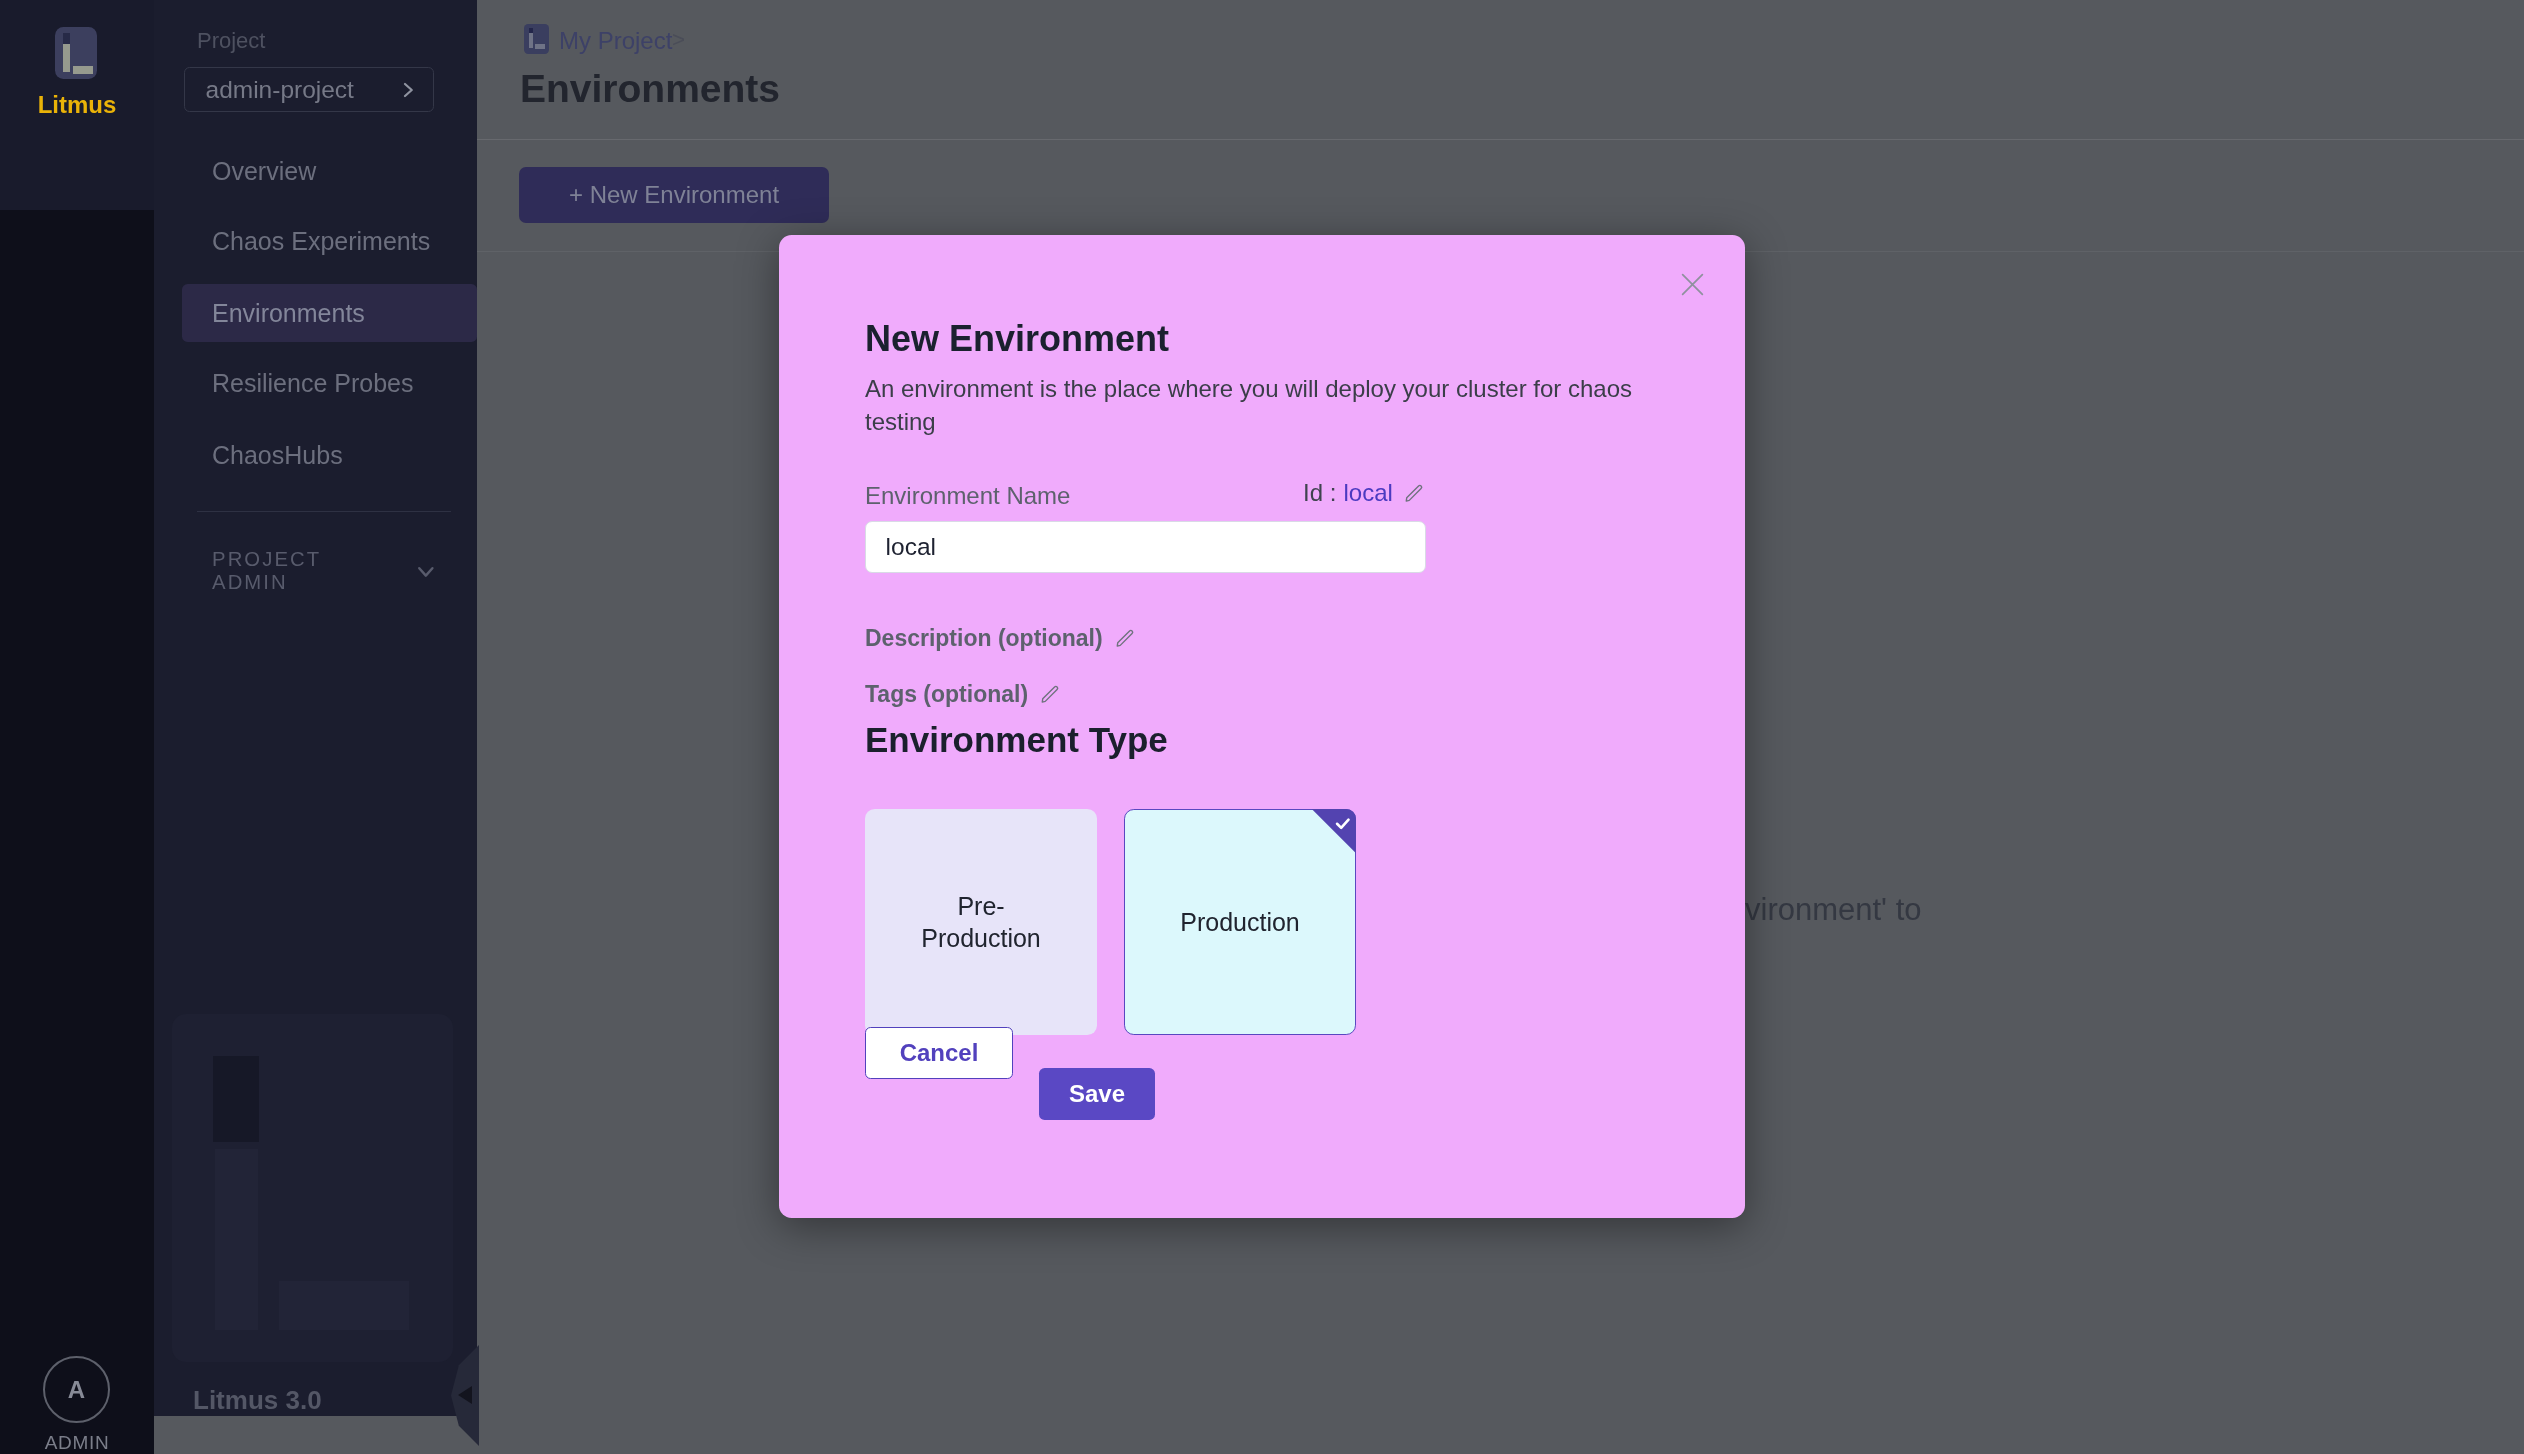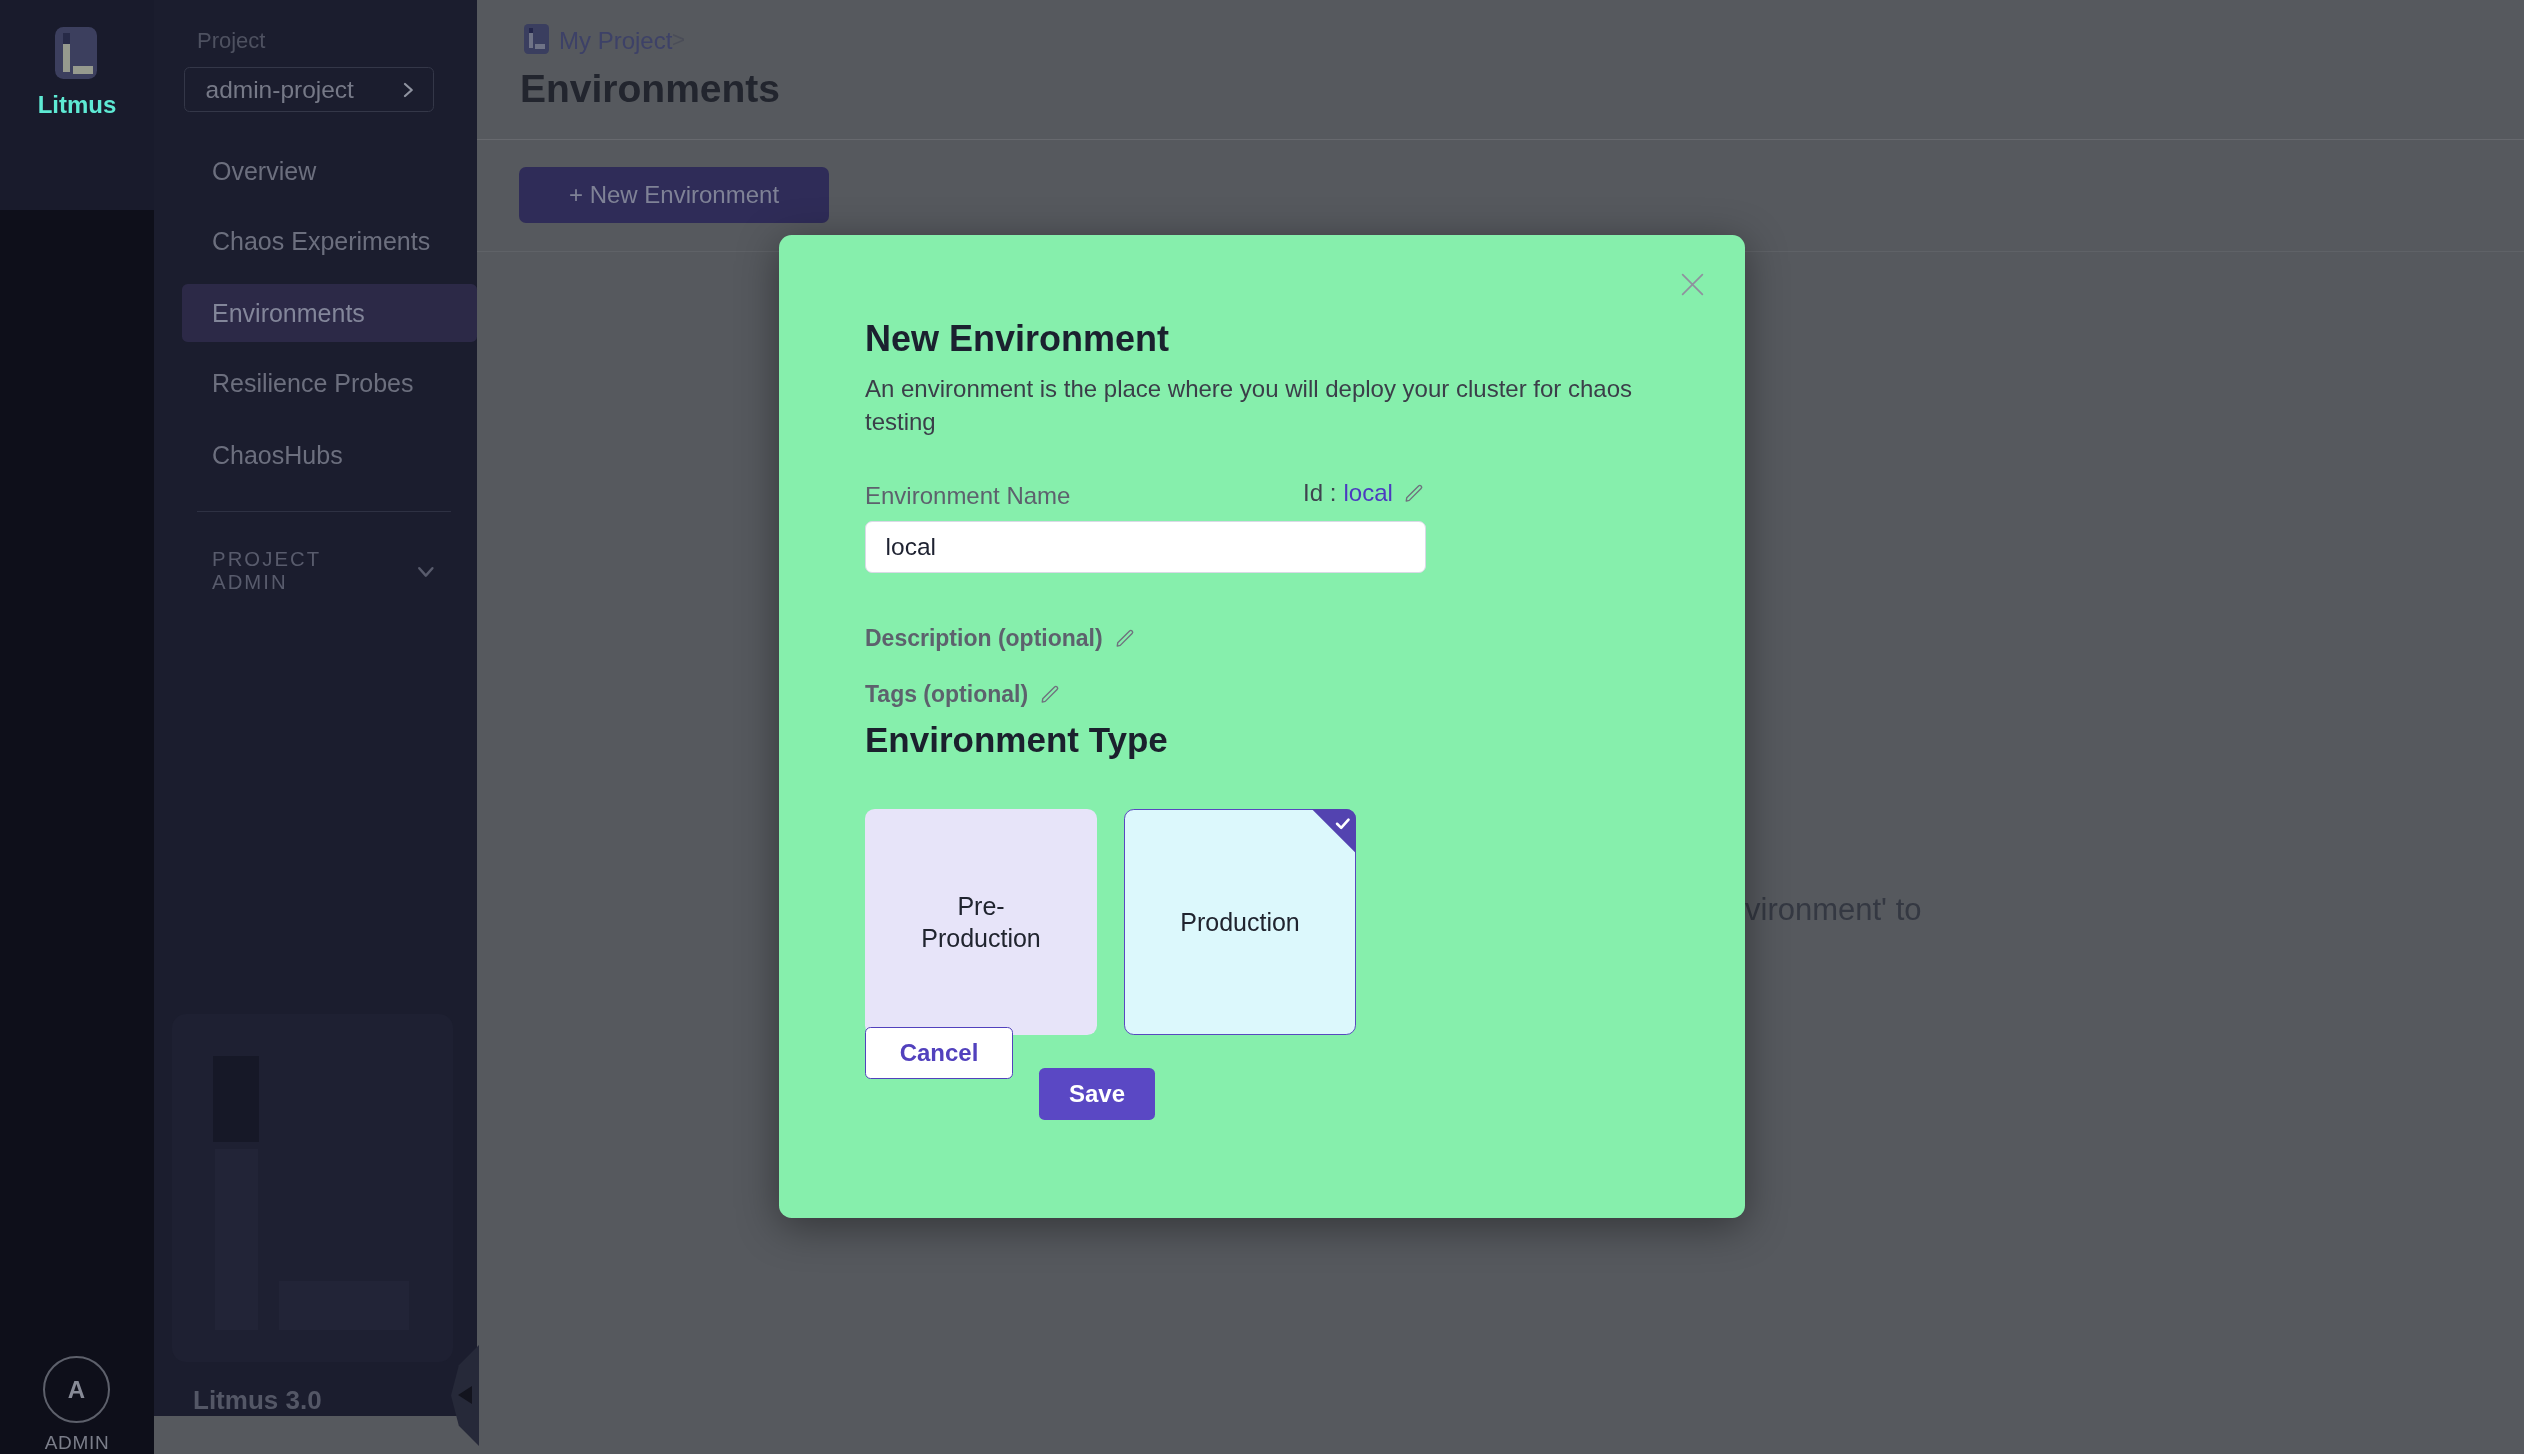--- a/index.html
+++ b/index.html
@@ -6,21 +6,21 @@
   html,body { width:2525px; height:1455px; overflow:hidden; }
   body { font-family:"Liberation Sans", sans-serif; background:#56595e; position:relative; }
 
   
   .rail { position:absolute; left:0; top:0; width:154px; height:1455px; background:#0e0f1a; }
   .rail-top { position:absolute; left:0; top:0; width:154px; height:210px; background:#191b2c; }
   .logo-tile { position:absolute; left:55px; top:27px; width:42px; height:52px; border-radius:8.4px; background:#3c3f5e; }
   .logo-notch { position:absolute; left:8.4px; top:6.3px; width:6.3px; height:11.2px; background:#272a47; }
   .logo-vbar { position:absolute; left:8.4px; top:17px; width:6.3px; height:28px; background:#969a8e; }
   .logo-hbar { position:absolute; left:18px; top:39px; width:19.6px; height:8.4px; background:#969a8e; }
-  .brand { position:absolute; left:0; top:91px; width:154px; text-align:center; font-size:24px; font-weight:bold; color:#5eead4; }
+  .brand { position:absolute; left:0; top:91px; width:154px; text-align:center; font-size:24px; font-weight:bold; color:#eab308; }
   .avatar { position:absolute; left:43px; top:1356px; width:67px; height:67px; border-radius:50%; border:2.8px solid #5d606b; color:#878a96; font-size:24px; font-weight:bold; display:flex; align-items:center; justify-content:center; }
   .avatar-label { position:absolute; left:0; top:1432px; width:154px; text-align:center; font-size:19px; letter-spacing:0.7px; color:#7b7e8a; }
 
   
   .navcol { position:absolute; left:154px; top:0; width:323px; height:1416px; background:#1b1d2e; }
   .project-label { position:absolute; left:43px; top:28px; font-size:22px; color:#4e5160; }
   .project-select { position:absolute; left:29.5px; top:67px; width:250px; height:45px; border:1.4px solid #343748; border-radius:5.6px; display:flex; align-items:center;gap:10px; }
   .project-select span { margin-left:21px; font-size:24.5px; color:#767987; flex:1; }
   .project-select svg { margin-right:15.4px; }
   .nav-item { position:absolute; left:28px; width:295px; height:58px; display:flex; align-items:center; border-radius:5.6px; }
@@ -48,21 +48,21 @@
   .chip-notch { position:absolute; left:4.9px; top:3.5px; width:4.2px; height:6.3px; background:#23264a; }
   .chip-vbar { position:absolute; left:4.9px; top:9px; width:4.2px; height:15.4px; background:#6f7386; }
   .chip-hbar { position:absolute; left:11.2px; top:20.3px; width:9.8px; height:4.9px; background:#6f7386; }
   .crumb-text { position:absolute; left:82px; top:27px; font-size:24px; font-weight:500; color:#3d4167; }
   .crumb-sep { position:absolute; left:195px; top:27px; font-size:22.4px; color:#4a4d58; }
   .page-title { position:absolute; left:43px; top:67px; font-size:39px; font-weight:bold; color:#22252e; }
   .new-env-btn { position:absolute; left:42px; top:167px; width:310px; height:56px; border-radius:7px; background:#2f2c58; border:none; color:#7f8296; font-size:24px; font-family:inherit; display:flex; align-items:center; justify-content:center; }
   .empty-fragment { position:absolute; left:1268px; top:892px; font-size:31px; color:#343842; white-space:nowrap; }
 
   
-  .modal { position:absolute; left:779px; top:235px; width:966px; height:983px; background:#86efac; border-radius:12.6px; box-shadow:0 8.4px 42px rgba(0,0,0,0.40); }
+  .modal { position:absolute; left:779px; top:235px; width:966px; height:983px; background:#f0abfc; border-radius:12.6px; box-shadow:0 8.4px 42px rgba(0,0,0,0.40); }
   .modal-close { position:absolute; left:898px; top:34px; width:31px; height:31px; cursor:pointer; }
   .modal-title { position:absolute; left:86px; top:83px; font-size:36px; font-weight:bold; color:#1b212f; }
   .modal-desc { position:absolute; left:86px; top:137px; width:779px; font-size:24px; line-height:33px; color:#3b3e49; }
   .name-label { position:absolute; left:86px; top:247px; font-size:24px; color:#5d616d; }
   .id-group { position:absolute; left:436px; top:244px; width:210px; display:flex; align-items:center; justify-content:flex-end; }
   .id-prefix { font-size:24px; color:#3f434f; }
   .id-value { font-size:24px; font-weight:500; color:#4b3ac0; margin-left:7px; }
   .id-group svg { margin-left:9.8px; }
   .name-input { position:absolute; left:86px; top:286px; width:561px; height:52px; border:1.4px solid #d9dae6; border-radius:7px; font-size:24.5px; color:#1e2231; padding-left:19.6px; font-family:inherit; outline:none; }
   .opt-row { position:absolute; left:86px; display:flex; align-items:center; }

